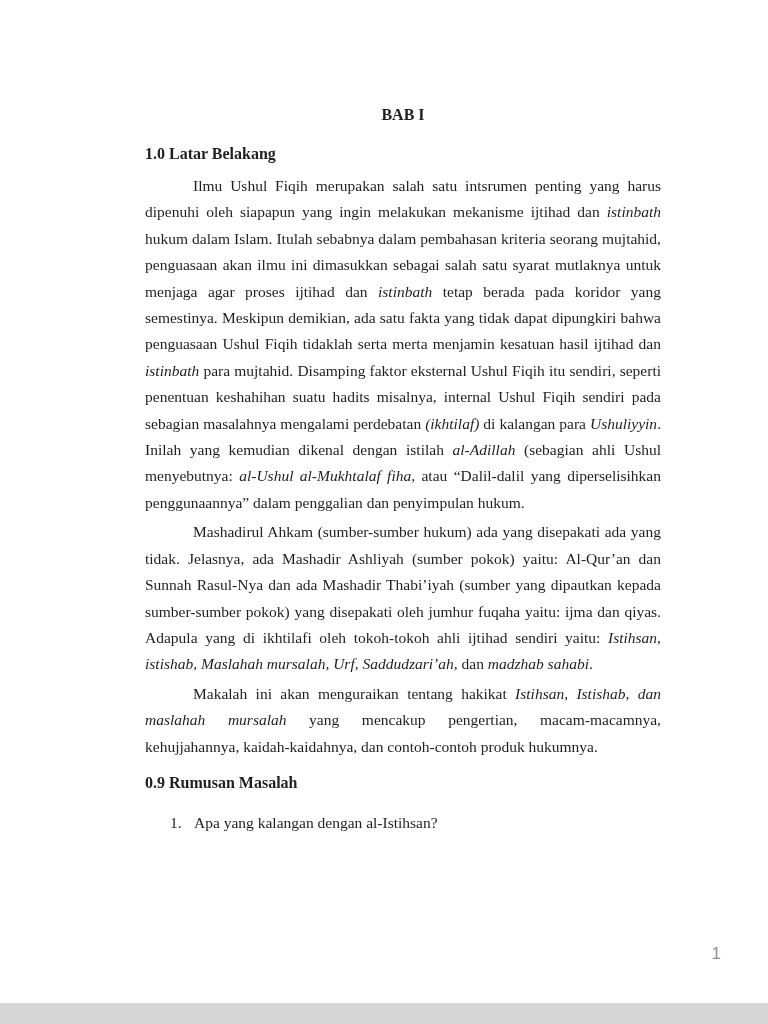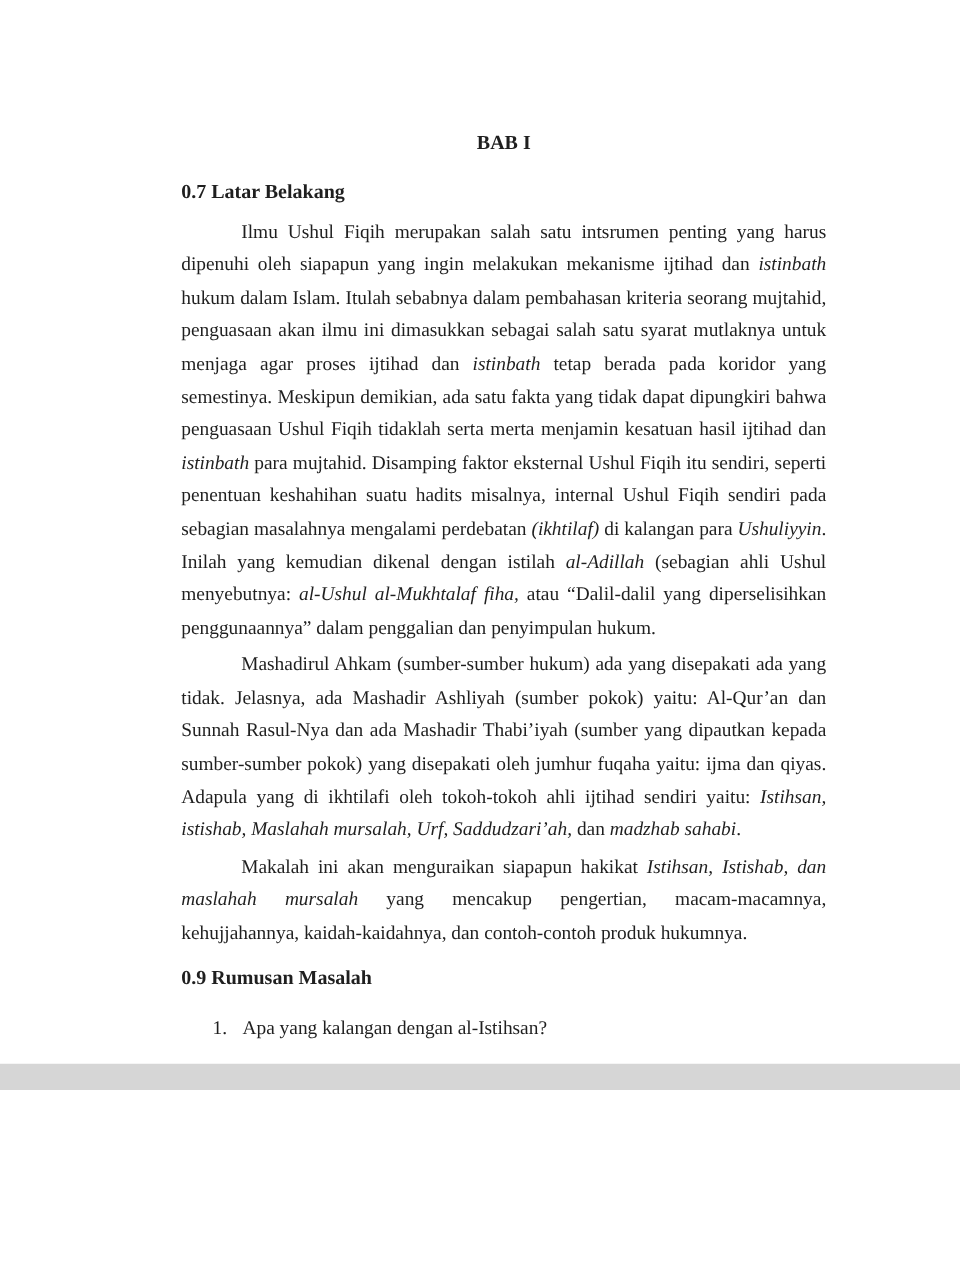--- a/index.html
+++ b/index.html
@@ -5,21 +5,21 @@
   * { margin: 0; padding: 0; box-sizing: border-box; }
   html, body { width: 768px; height: 1024px; }
   body {
     background: #ffffff;
     font-family: "Liberation Serif", serif;
     color: #1f1f1f;
   }
   .page {
     position: relative;
     width: 768px;
-    height: 872px;
+    height: 1024px;
     background: #ffffff;
     overflow: hidden;
   }
   .content {
     position: absolute;
     left: 145px;
     top: 107px;
     width: 516px;
   }
   .center-title {
@@ -73,27 +73,27 @@
 </style>
 </head>
 <body>
 
 <div class="page">
   <div class="content">
 
     <div class="center-title title-bab">BAB I</div>
 
 
-    <div class="section-heading">0.7 Latar Belakang</div>
+    <div class="section-heading">1.0 Latar Belakang</div>
 
     <p class="body-par"><span>Ilmu Ushul Fiqih merupakan salah satu intsrumen penting yang harus dipenuhi oleh siapapun yang ingin melakukan mekanisme ijtihad dan </span><span class="it">istinbath</span><span> hukum dalam Islam. Itulah sebabnya dalam pembahasan kriteria seorang mujtahid, penguasaan akan ilmu ini dimasukkan sebagai salah satu syarat mutlaknya untuk menjaga agar proses ijtihad dan </span><span class="it">istinbath</span><span> tetap berada pada koridor yang semestinya. Meskipun demikian, ada satu fakta yang tidak dapat dipungkiri bahwa penguasaan Ushul Fiqih tidaklah serta merta menjamin kesatuan hasil ijtihad dan </span><span class="it">istinbath</span><span> para mujtahid. Disamping faktor eksternal Ushul Fiqih itu sendiri, seperti penentuan keshahihan suatu hadits misalnya, internal Ushul Fiqih sendiri pada sebagian masalahnya mengalami perdebatan </span><span class="it">(ikhtilaf)</span><span> di kalangan para </span><span class="it">Ushuliyyin</span><span>. Inilah yang kemudian dikenal dengan istilah </span><span class="it">al-Adillah</span><span> (sebagian ahli Ushul menyebutnya: </span><span class="it">al-Ushul al-Mukhtalaf fiha,</span><span> atau “Dalil-dalil yang diperselisihkan penggunaannya” dalam penggalian dan penyimpulan hukum.</span></p>
 
     <p class="body-par"><span>Mashadirul Ahkam (sumber-sumber hukum) ada yang disepakati ada yang tidak. Jelasnya, ada Mashadir Ashliyah (sumber pokok) yaitu: Al-Qur’an dan Sunnah Rasul-Nya dan ada Mashadir Thabi’iyah (sumber yang dipautkan kepada sumber-sumber pokok) yang disepakati oleh jumhur fuqaha yaitu: ijma dan qiyas. Adapula yang di ikhtilafi oleh tokoh-tokoh ahli ijtihad sendiri yaitu: </span><span class="it">Istihsan, istishab, Maslahah mursalah, Urf, Saddudzari’ah,</span><span> dan </span><span class="it">madzhab sahabi</span><span>.</span></p>
 
-    <p class="body-par"><span>Makalah ini akan menguraikan siapapun hakikat </span><span class="it">Istihsan, Istishab, dan maslahah mursalah</span><span> yang mencakup pengertian, macam-macamnya, kehujjahannya, kaidah-kaidahnya, dan contoh-contoh produk hukumnya.</span></p>
+    <p class="body-par"><span>Makalah ini akan menguraikan tentang hakikat </span><span class="it">Istihsan, Istishab, dan maslahah mursalah</span><span> yang mencakup pengertian, macam-macamnya, kehujjahannya, kaidah-kaidahnya, dan contoh-contoh produk hukumnya.</span></p>
 
     <div class="section-heading heading-1-2">0.9 Rumusan Masalah</div>
 
     <div class="list-row">
       <span class="list-num">1.</span>
       <span class="list-text">Apa yang kalangan dengan al-Istihsan?</span>
     </div>
 
   </div>
 

